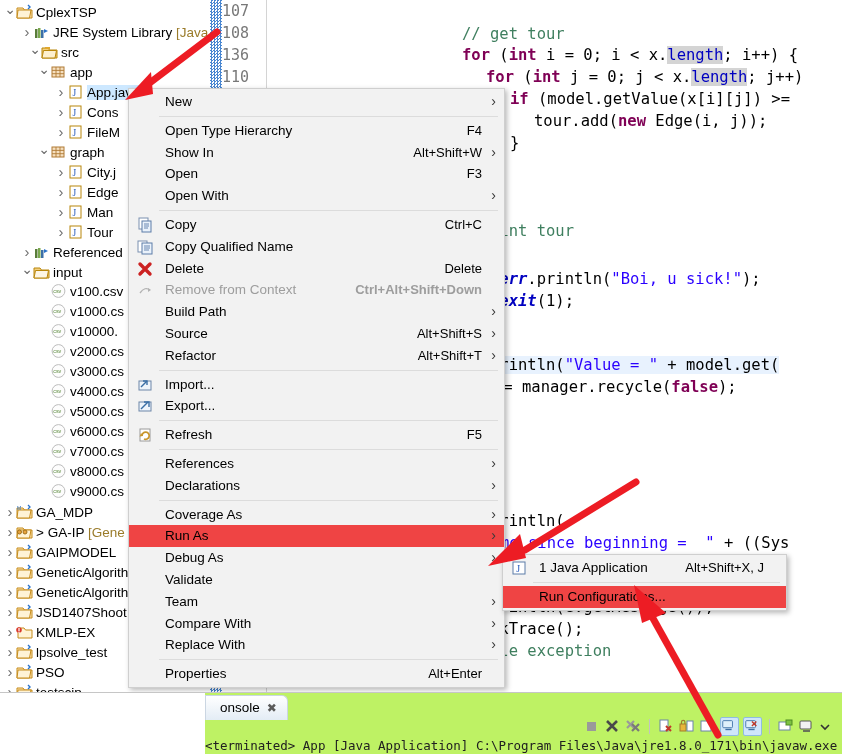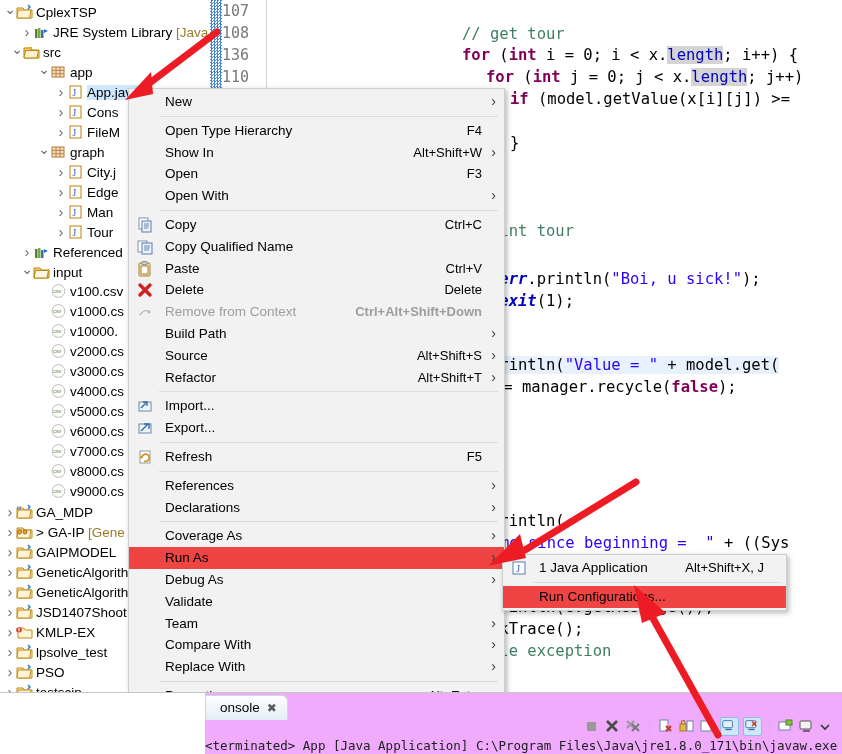--- a/index.html
+++ b/index.html
@@ -85,21 +85,21 @@
   
   #submenu{
     position:absolute;left:502px;top:554px;width:283px;
     background:#f2f2f2;border:1px solid #cfcfcf;
     box-shadow:2px 2px 5px rgba(0,0,0,.28);padding:2px 0;
   }
   #submenu .mi{height:22px;line-height:22px;padding-left:36px;}
   
   #consolepanel{
     position:absolute;left:205px;top:692px;width:637px;height:62px;
-    background:#f0abfc;border-top:1px solid #c6c6c6;
+    background:#bef264;border-top:1px solid #c6c6c6;
   }
   #ctab{
     position:absolute;left:0;top:2px;height:24px;line-height:24px;
     padding:0 10px 0 14px;font-size:13.5px;
     background:linear-gradient(#ffffff,#e3ecf5);
     border:1px solid #cbd6e2;border-bottom:none;border-radius:0 6px 0 0;
   }
   #ctab .xmark{margin-left:7px;color:#5a5a5a;font-size:12px;}
   #ctoolbar{position:absolute;right:6px;top:22px;height:22px;display:flex;align-items:center;gap:4px;}
   .tbi{width:17px;height:17px;position:relative;display:inline-block;}
@@ -120,20 +120,21 @@
 
 <div id="editor">
   <div class="codeline cm" style="left:240px;top:25px;">// get tour</div>
 
   <div class="codeline" style="left:240px;top:46px;"><span class="kw">for</span> (<span class="kw">int</span> i = <span class="num">0</span>; i &lt; x.<span class="occ" style="color:#0000c0;">length</span>; i++) {</div>
 
   <div class="codeline" style="left:264px;top:68px;"><span class="kw">for</span> (<span class="kw">int</span> j = <span class="num">0</span>; j &lt; x.<span class="occ" style="color:#0000c0;">length</span>; j++)</div>
 
   <div class="codeline" style="left:288px;top:90px;"><span class="kw">if</span> (model.getValue(x[i][j]) &gt;=</div>
 
+  <div class="codeline" style="left:312px;top:112px;">tour.add(<span class="kw">new</span> Edge(i, j));</div>
 
   <div class="codeline" style="left:288px;top:134px;">}</div>
   <div class="codeline" style="left:264px;top:156px;">}</div>
 
   <div class="codeline cm" style="left:240px;top:222px;">repaint tour</div>
   <div class="codeline" style="left:240px;top:244px;">{</div>
 
   <div class="codeline" style="left:240px;top:270px;">tem.<span class="fld">err</span>.println(<span class="st">"Boi, u sick!"</span>);</div>
   <div class="codeline" style="left:240px;top:292px;">tem.<span class="fld">exit</span>(<span class="num">1</span>);</div>
 
@@ -165,21 +166,21 @@
           <path d="M1 4 h6 l1.5 2 H16 v8 H1 Z" fill="#ffe6b3" stroke="#c58b1b"></path>
           <path d="M2 6 h13 l-1.5 8 H1 Z" fill="#fff3d6" stroke="#c58b1b"></path>
           <path d="M12 1 l2 2 -2 2" stroke="#2a72c9" stroke-width="1.4" fill="none"></path>
         </svg></span><span class="lbl">CplexTSP</span></div>
     <div class="trow" style="top: 22px; left: 21px;"><span class="arrow right"></span><span class="ico"><svg width="17" height="16" viewBox="0 0 17 16">
           <rect x="2" y="5" width="2.5" height="9" fill="#5a7d3a"></rect>
           <rect x="5" y="4" width="2.5" height="10" fill="#7aa84f"></rect>
           <rect x="8" y="6" width="2.5" height="8" fill="#3d6fa5"></rect>
           <path d="M11 5 l4 2 -4 2 Z" fill="#2a72c9"></path>
         </svg></span><span class="lbl">JRE System Library <span class="dim">[Java</span></span></div>
-    <div class="trow" style="top: 42px; left: 11px;"><span class="arrow down"></span><span class="ico"><svg width="17" height="16" viewBox="0 0 17 16">
+    <div class="trow" style="top: 42px; left: 29px;"><span class="arrow down"></span><span class="ico"><svg width="17" height="16" viewBox="0 0 17 16">
           <path d="M1 4 h6 l1.5 2 H16 v8 H1 Z" fill="#f3cf7e" stroke="#b8860b"></path>
           <path d="M2.5 6.5 h13 l-1.5 7.5 H1 Z" fill="#fdf0cf" stroke="#b8860b"></path>
           <path d="M4 3 h5 v2 H4 Z" fill="#e0a82e"></path>
         </svg></span><span class="lbl">src</span></div>
     <div class="trow" style="top: 62px; left: 38px;"><span class="arrow down"></span><span class="ico"><svg width="17" height="16" viewBox="0 0 17 16">
           <rect x="2" y="3" width="12" height="10" fill="#f6e0c0" stroke="#b07a35"></rect>
           <path d="M2 6.4 h12 M2 9.7 h12 M6 3 v10 M10 3 v10" stroke="#b07a35" stroke-width="0.9"></path>
         </svg></span><span class="lbl">app</span></div>
     <div class="trow" style="top: 82px; left: 55px;"><span class="arrow right"></span><span class="ico"><svg width="17" height="16" viewBox="0 0 17 16">
           <rect x="3" y="2" width="11" height="12" fill="#fff" stroke="#b8860b"></rect>
@@ -335,25 +336,20 @@
           <rect x="2" y="1" width="9" height="11" fill="#fff" stroke="#7a90b0"></rect>
           <rect x="5" y="4" width="9" height="11" fill="#eaf2fb" stroke="#5c7ca8"></rect>
           <path d="M7 7 h5 M7 9 h5 M7 11 h4" stroke="#5c7ca8" stroke-width="0.9"></path>
         </svg></span><span>Copy</span><span class="sc">Ctrl+C</span></div>
     <div class="mi"><span class="mico"><svg width="16" height="16" viewBox="0 0 16 16">
           <rect x="1" y="2" width="9" height="11" fill="#fff" stroke="#7a90b0"></rect>
           <rect x="5" y="4" width="10" height="11" fill="#eaf2fb" stroke="#5c7ca8"></rect>
           <path d="M7 7 h6 M7 9 h6 M7 11 h5" stroke="#5c7ca8" stroke-width="0.9"></path>
         </svg></span><span>Copy Qualified Name</span></div>
     <div class="mi"><span class="mico"><svg width="16" height="16" viewBox="0 0 16 16">
-          <rect x="2" y="2" width="11" height="13" rx="1" fill="#f7e3b8" stroke="#a8812c"></rect>
-          <rect x="5" y="0.6" width="5" height="3" rx="0.6" fill="#cfcfcf" stroke="#8a8a8a"></rect>
-          <rect x="4" y="5" width="7" height="8" fill="#fff" stroke="#a8812c"></rect>
-        </svg></span><span>Paste</span><span class="sc">Ctrl+V</span></div>
-    <div class="mi"><span class="mico"><svg width="16" height="16" viewBox="0 0 16 16">
           <path d="M3 3 L13 13 M13 3 L3 13" stroke="#cc2222" stroke-width="3.4" stroke-linecap="round"></path>
         </svg></span><span>Delete</span><span class="sc">Delete</span></div>
     <div class="mi disabled"><span class="mico"><svg width="16" height="16" viewBox="0 0 16 16" opacity="0.45">
           <path d="M3 11 q5 -7 10 -3" stroke="#666" stroke-width="1.3" fill="none"></path>
           <path d="M11 6 l3 2 -3 2" fill="#666"></path>
         </svg></span><span>Remove from Context</span><span class="sc">Ctrl+Alt+Shift+Down</span></div>
     <div class="mi"><span>Build Path</span><span class="sub">›</span></div>
     <div class="mi"><span>Source</span><span class="sc" style="right: 22px;">Alt+Shift+S</span><span class="sub">›</span></div>
     <div class="mi"><span>Refactor</span><span class="sc" style="right: 22px;">Alt+Shift+T</span><span class="sub">›</span></div>
     <div class="msep"></div>

